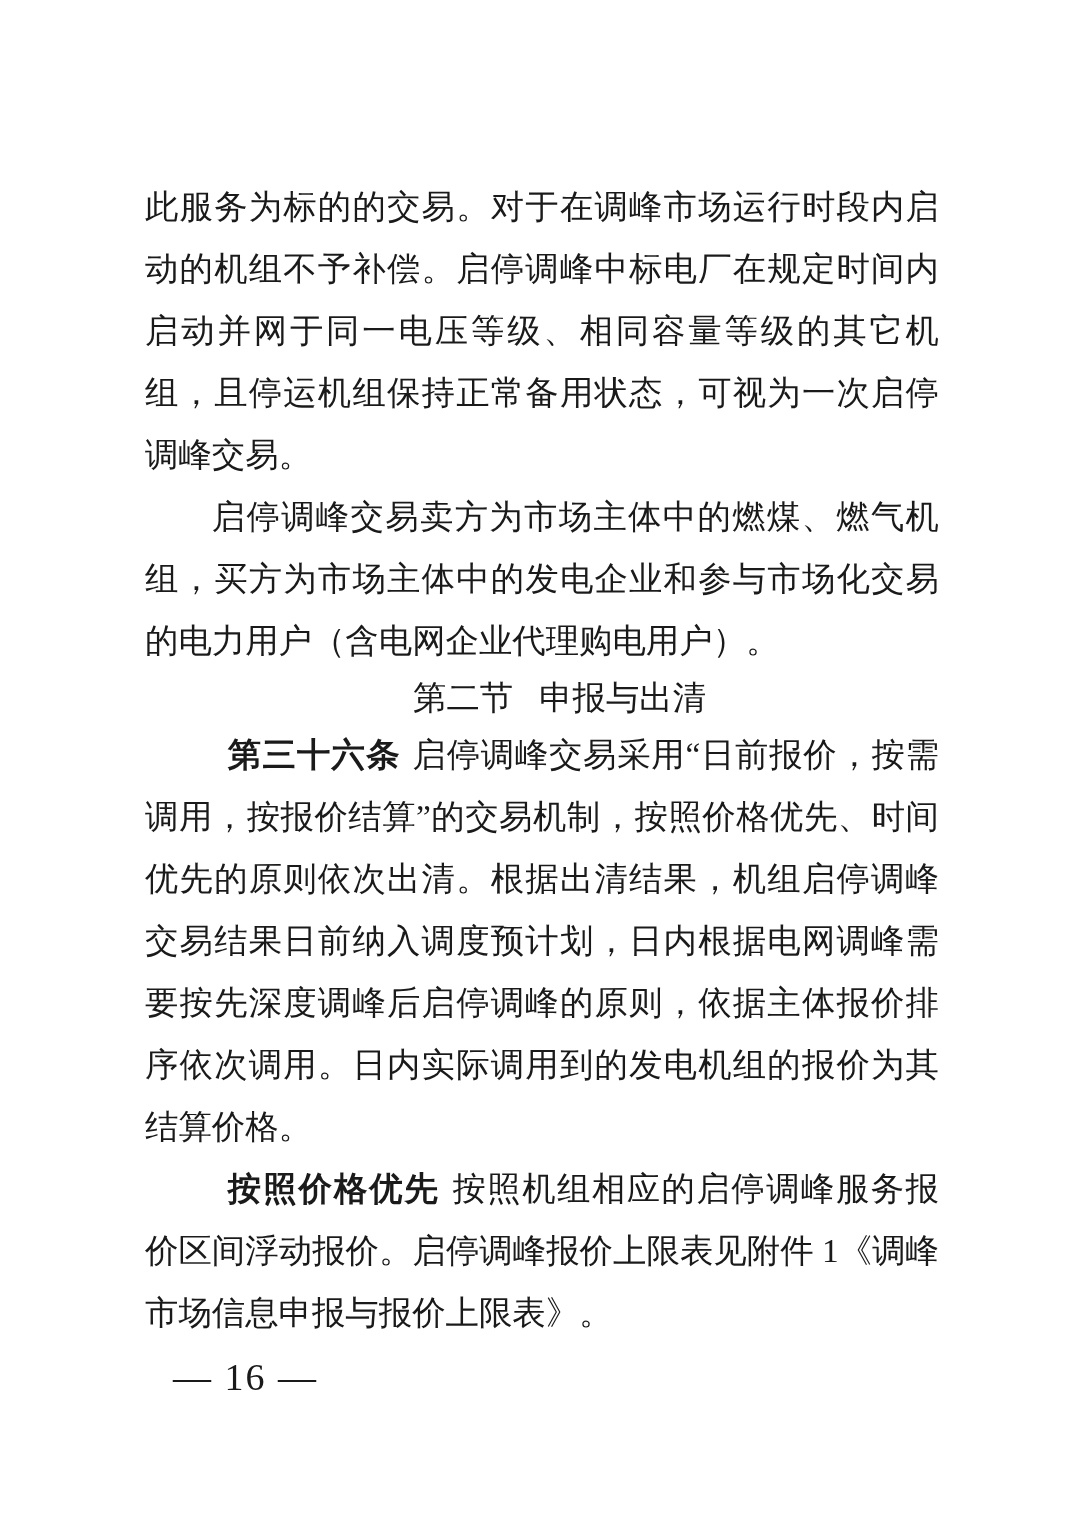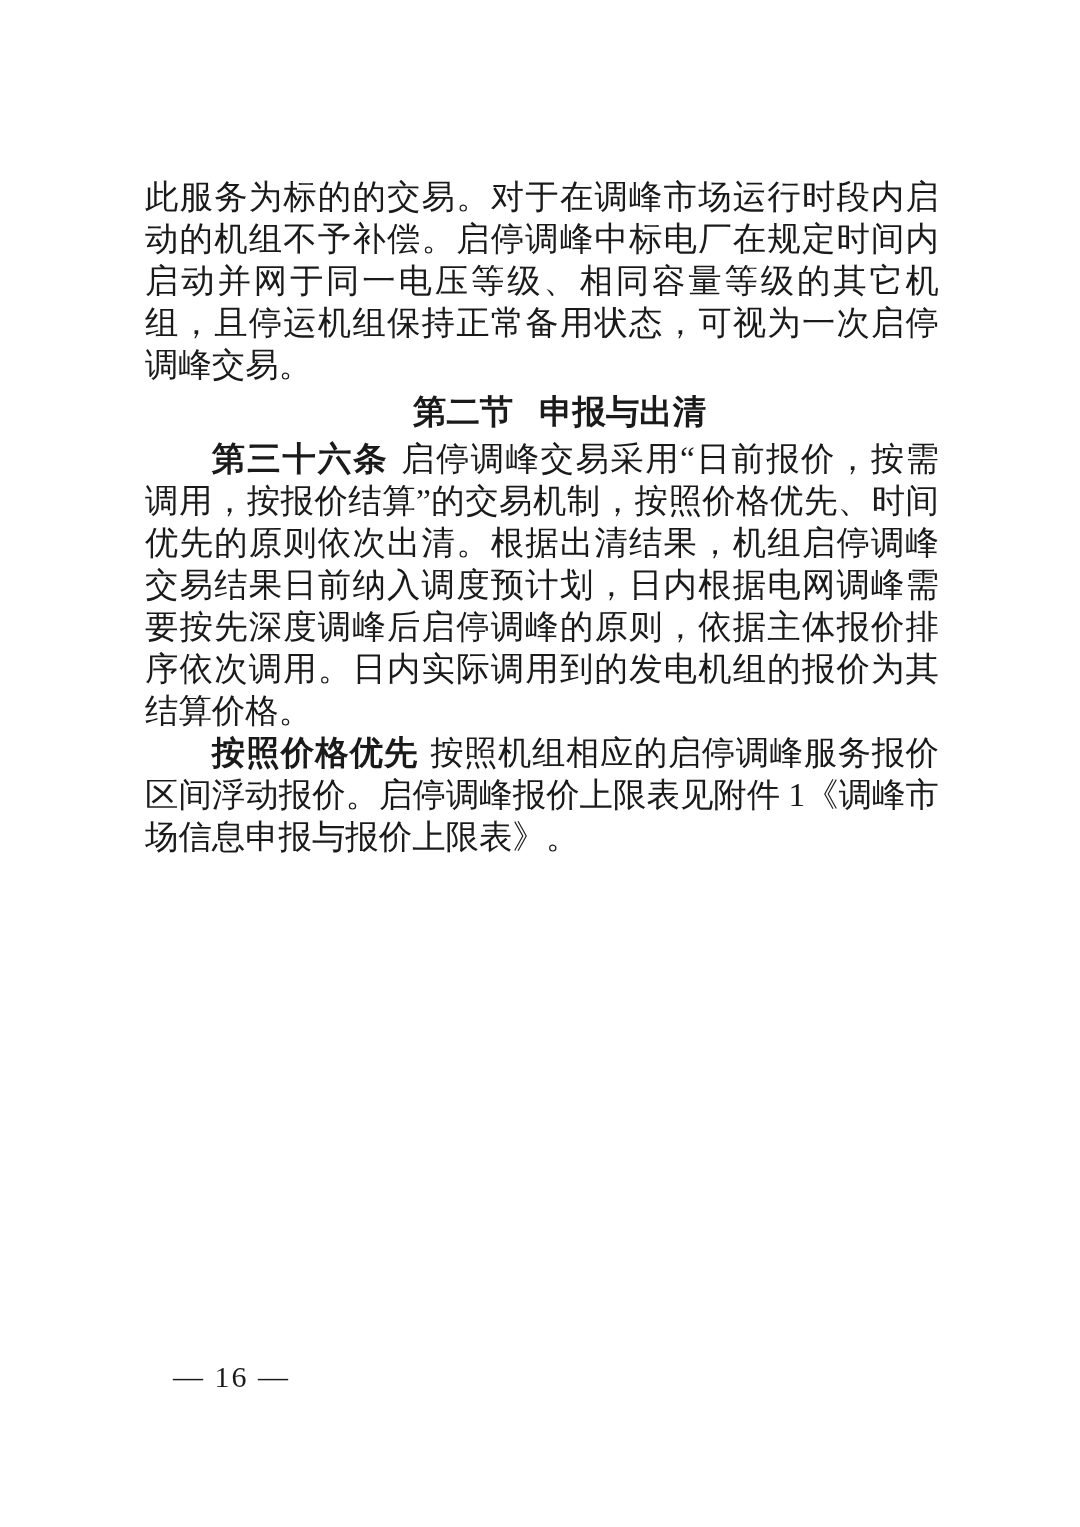--- a/index.html
+++ b/index.html
@@ -31,80 +31,82 @@
     top: 176px;
     width: 794px;
   }
 
   .para {
     margin: 0;
     text-align: justify;
     text-justify: inter-character;
     text-align-last: left;
     font-size: 33.4px;
-    line-height: 42px;
+    line-height: 62px;
     letter-spacing: 0px;
     color: #1a1a1a;
     font-family: "Liberation Serif", "DejaVu Serif", serif;
     word-break: break-all;
   }
 
   .para.indent {
     text-indent: 66.8px;
   }
 
   .article-label {
     font-weight: bold;
     letter-spacing: 0.5px;
+    margin-left: 16px;
   }
 
   .article-space {
     display: inline-block;
     width: 11px;
   }
 
   .section-heading {
     margin: 0;
     font-size: 33.4px;
     line-height: 52.2px;
-    font-weight: bold;
+    font-weight: normal;
     color: #1a1a1a;
     text-align: left;
     text-indent: 268px;
     font-family: "Liberation Serif", "DejaVu Serif", serif;
   }
 
   .heading-gap {
     display: inline-block;
     width: 26px;
   }
 
   #footer {
     position: absolute;
     left: 145px;
     top: 1357px;
     width: 794px;
-    font-size: 30px;
+    font-size: 38px;
     line-height: 40px;
     color: #1a1a1a;
     text-align: left;
     text-indent: 28px;
     font-family: "Liberation Serif", "DejaVu Serif", serif;
     letter-spacing: 2px;
   }
 </style>
 </head>
 <body>
 
 <div id="page">
 
   <div id="content">
 
     <p class="para">此服务为标的的交易。对于在调峰市场运行时段内启动的机组不予补偿。启停调峰中标电厂在规定时间内启动并网于同一电压等级、相同容量等级的其它机组，且停运机组保持正常备用状态，可视为一次启停调峰交易。</p>
 
+    <p class="para indent">启停调峰交易卖方为市场主体中的燃煤、燃气机组，买方为市场主体中的发电企业和参与市场化交易的电力用户（含电网企业代理购电用户）。</p>
 
     <h2 class="section-heading"><span>第二节</span><span class="heading-gap"></span><span>申报与出清</span></h2>
 
     <p class="para indent"><span class="article-label">第三十六条</span><span class="article-space"></span><span>启停调峰交易采用“日前报价，按需调用，按报价结算”的交易机制，按照价格优先、时间优先的原则依次出清。根据出清结果，机组启停调峰交易结果日前纳入调度预计划，日内根据电网调峰需要按先深度调峰后启停调峰的原则，依据主体报价排序依次调用。日内实际调用到的发电机组的报价为其结算价格。</span></p>
 
     <p class="para indent"><span class="article-label">按照价格优先</span><span class="article-space"></span><span>按照机组相应的启停调峰服务报价区间浮动报价。启停调峰报价上限表见附件 1《调峰市场信息申报与报价上限表》。</span></p>
 
 
   </div>
 

